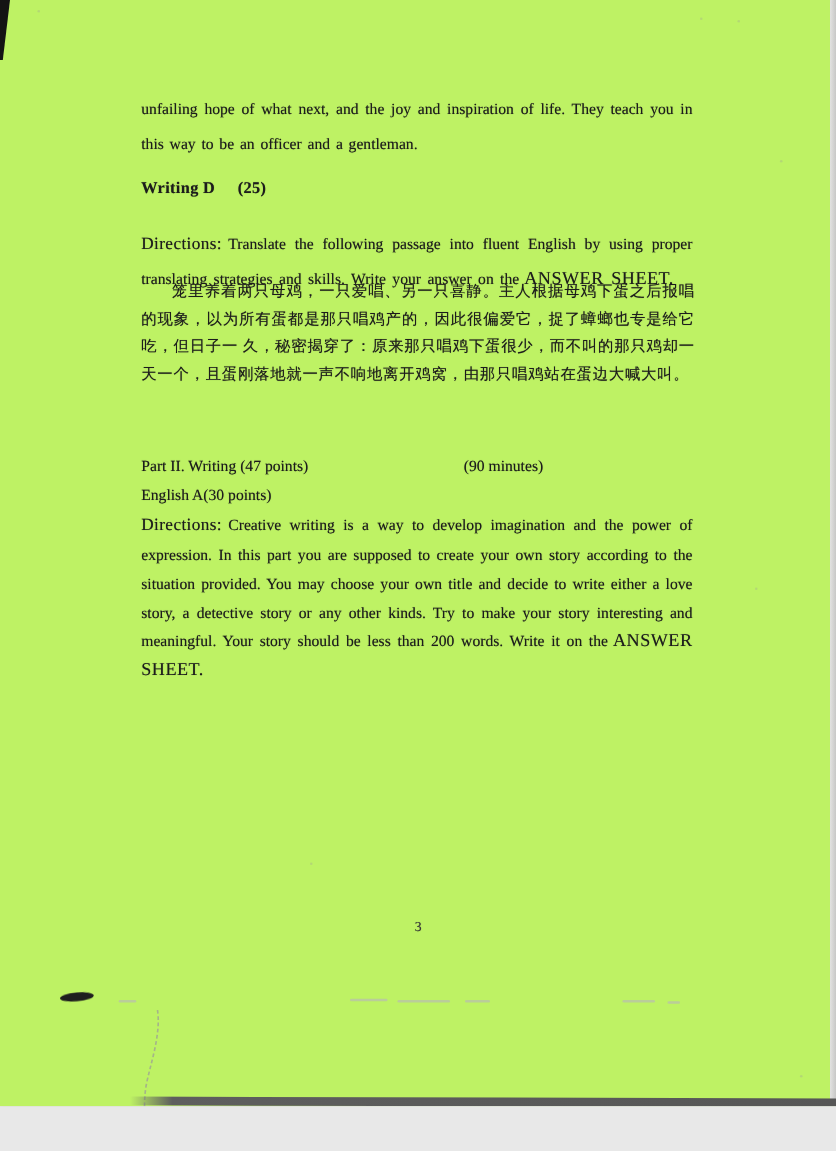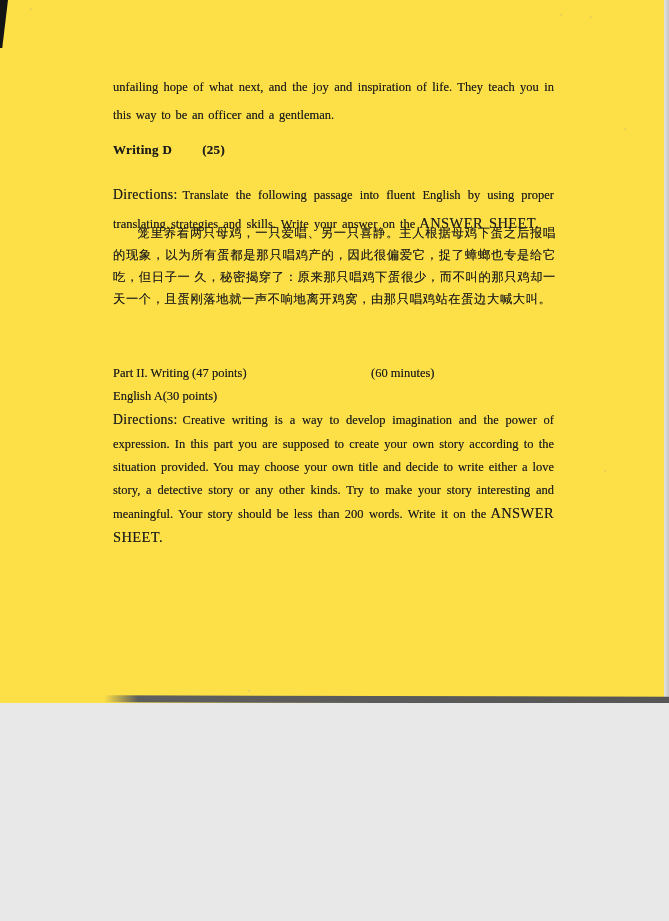--- a/index.html
+++ b/index.html
@@ -1,37 +1,37 @@
 <!DOCTYPE html>
 <html><head>
 <meta charset="utf-8">
 <style>
   html,body { margin:0; padding:0; background:#e8e8e8; }
   .page {
     position:relative;
-    width:669px; height:703px;
-    background:#fde047;
+    width:669px; height:885px;
+    background:#bef264;
     overflow:hidden;
     font-family:"Liberation Serif","DejaVu Serif",serif;
     color:#1c1c1c;
     box-shadow:0 0 4px rgba(0,0,0,.25);
   }
   .txt { text-shadow:0 0 .6px rgba(20,20,20,.55); }
   .abs { position:absolute; }
 
   .intro {
     left:113px; top:60px; width:441px;
     font-size:12.5px; line-height:28px;
     text-align:justify; word-spacing:1.5px;
   }
   .secd-head {
     left:113px; top:142px; width:441px;
     font-size:13px; font-weight:bold; letter-spacing:.3px;
   }
-  .secd-head .pts { margin-left:30px; }
+  .secd-head .pts { margin-left:18px; }
   .secd-dir {
     left:113px; top:168px; width:441px;
     font-size:12.5px; line-height:28.5px;
     text-align:justify; word-spacing:2px;
   }
   .dir-label { font-size:13.8px; letter-spacing:.3px; margin-right:5px; }
   .caps { font-size:14.5px; letter-spacing:.4px; margin-left:4px; }
   .cn-passage {
     left:113px; top:210px; width:443px;
     font-size:12.3px; line-height:22px;
@@ -101,21 +101,21 @@
 
   <p class="abs txt cn-passage">笼里养着两只母鸡，一只爱唱、另一只喜静。主人根据母鸡下蛋之后报唱的现象，以为所有蛋都是那只唱鸡产的，因此很偏爱它，捉了蟑螂也专是给它吃，但日子一 久，秘密揭穿了：原来那只唱鸡下蛋很少，而不叫的那只鸡却一天一个，且蛋刚落地就一声不响地离开鸡窝，由那只唱鸡站在蛋边大喊大叫。</p>
 
   <p class="abs txt secd-dir">
     <span class="dir-label">Directions:</span><span>Translate the following passage into fluent English by using proper translating strategies and skills. Write your answer on the</span><span class="caps">ANSWER SHEET.</span>
   </p>
 
   <div class="abs txt part2">
     <span class="row">
       <span>Part II. Writing (47 points)</span>
-      <span class="duration">(60 minutes)</span>
+      <span class="duration">(90 minutes)</span>
     </span>
     <span class="row">
       <span>English A</span><span class="sa-points">(30 points)</span>
     </span>
     <span class="row part2-dir">
       <span class="dir-label">Directions:</span><span>Creative writing is a way to develop imagination and the power of expression. In this part you are supposed to create your own story according to the situation provided. You may choose your own title and decide to write either a love story, a detective story or any other kinds. Try to make your story interesting and meaningful. Your story should be less than 200 words. Write it on the</span><span class="caps">ANSWER SHEET.</span>
     </span>
   </div>
 
   <div class="abs txt page-number">3</div>

